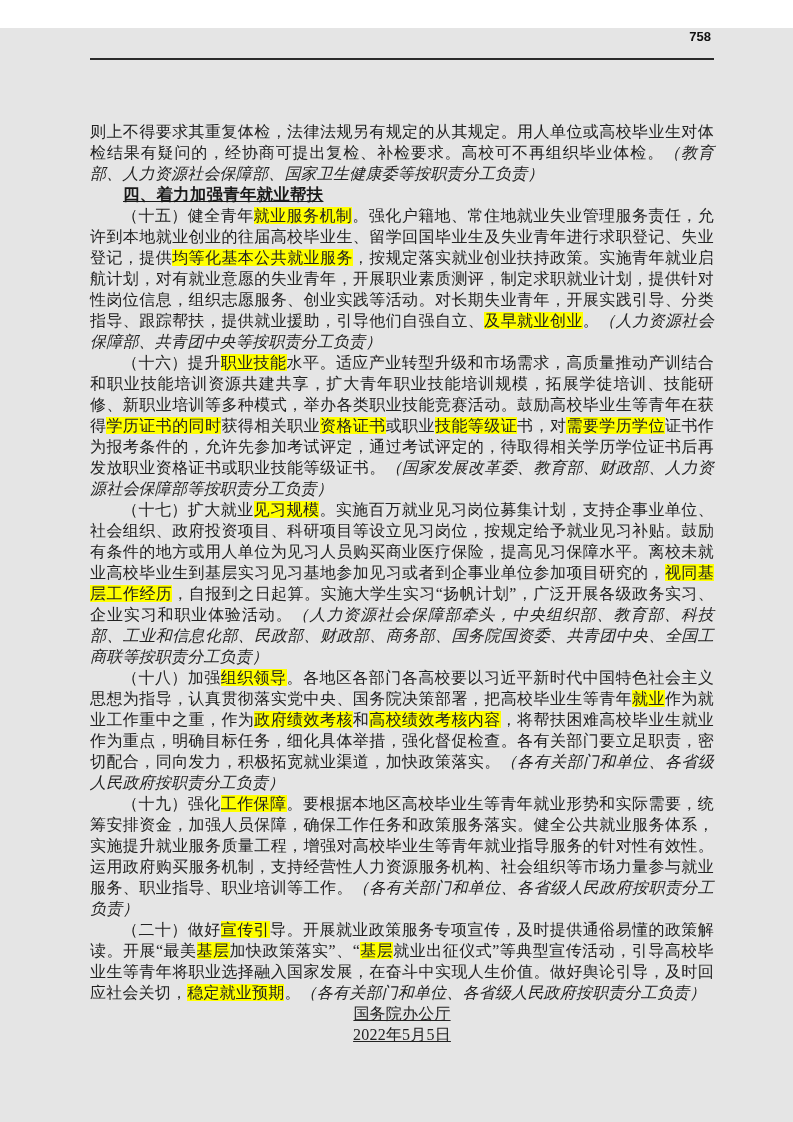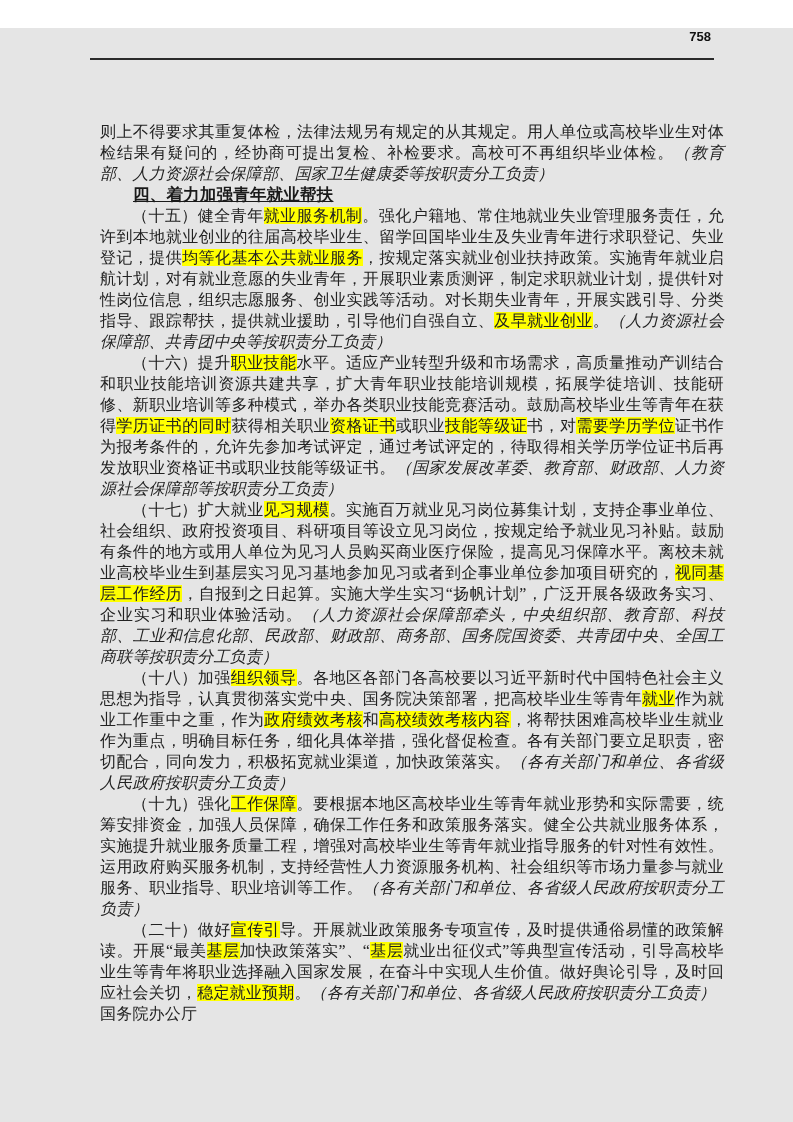--- a/index.html
+++ b/index.html
@@ -26,21 +26,21 @@
     position: absolute;
     top: 30px;
     left: 90px;
     width: 624px;
     height: 2px;
     background: #2b2b2b;
   }
   .content {
     position: absolute;
     top: 93px;
-    left: 100px;
+    left: 90px;
     width: 624px;
     font-size: 16px;
     line-height: 21px;
     text-align: justify;
     text-justify: inter-character;
     letter-spacing: 0.2px;
   }
   .para { margin: 0; }
   .para.indent { text-indent: 2em; }
   .heading {
@@ -48,35 +48,36 @@
     font-size: 16.5px;
     line-height: 21px;
     font-weight: bold;
     text-indent: 2em;
     font-family: "Liberation Sans", "DejaVu Sans", sans-serif;
     color: #1a1a1a;
     text-decoration: underline;
   }
   .hl { background: #ffff00; }
   .kai { font-style: italic; }
-  .signature-block { text-align: left; margin: 0; }
+  .signature-block { text-align: center; margin: 0; text-decoration: underline; }
   .signature-line { line-height: 21px; }
 </style>
 </head>
 <body>
 
 <div class="page">
   <div class="page-number">758</div>
   <div class="header-rule"></div>
   <div class="content" id="doc-content">
       <p class="para"><span>则上不得要求其重复体检，法律法规另有规定的从其规定。用人单位或高校毕业生对体检结果有疑问的，经协商可提出复检、补检要求。高校可不再组织毕业体检。</span><span class="kai">（教育部、人力资源社会保障部、国家卫生健康委等按职责分工负责）</span></p>
       <h2 class="heading">四、着力加强青年就业帮扶</h2>
       <p class="para indent"><span>（十五）健全青年</span><span class="hl">就业服务机制</span><span>。强化户籍地、常住地就业失业管理服务责任，允许到本地就业创业的往届高校毕业生、留学回国毕业生及失业青年进行求职登记、失业登记，提供</span><span class="hl">均等化基本公共就业服务</span><span>，按规定落实就业创业扶持政策。实施青年就业启航计划，对有就业意愿的失业青年，开展职业素质测评，制定求职就业计划，提供针对性岗位信息，组织志愿服务、创业实践等活动。对长期失业青年，开展实践引导、分类指导、跟踪帮扶，提供就业援助，引导他们自强自立、</span><span class="hl">及早就业创业</span><span>。</span><span class="kai">（人力资源社会保障部、共青团中央等按职责分工负责）</span></p>
       <p class="para indent"><span>（十六）提升</span><span class="hl">职业技能</span><span>水平。适应产业转型升级和市场需求，高质量推动产训结合和职业技能培训资源共建共享，扩大青年职业技能培训规模，拓展学徒培训、技能研修、新职业培训等多种模式，举办各类职业技能竞赛活动。鼓励高校毕业生等青年在获得</span><span class="hl">学历证书的同时</span><span>获得相关职业</span><span class="hl">资格证书</span><span>或职业</span><span class="hl">技能等级证</span><span>书，对</span><span class="hl">需要学历学位</span><span>证书作为报考条件的，允许先参加考试评定，通过考试评定的，待取得相关学历学位证书后再发放职业资格证书或职业技能等级证书。</span><span class="kai">（国家发展改革委、教育部、财政部、人力资源社会保障部等按职责分工负责）</span></p>
       <p class="para indent"><span>（十七）扩大就业</span><span class="hl">见习规模</span><span>。实施百万就业见习岗位募集计划，支持企事业单位、社会组织、政府投资项目、科研项目等设立见习岗位，按规定给予就业见习补贴。鼓励有条件的地方或用人单位为见习人员购买商业医疗保险，提高见习保障水平。离校未就业高校毕业生到基层实习见习基地参加见习或者到企事业单位参加项目研究的，</span><span class="hl">视同基层工作经历</span><span>，自报到之日起算。实施大学生实习“扬帆计划”，广泛开展各级政务实习、企业实习和职业体验活动。</span><span class="kai">（人力资源社会保障部牵头，中央组织部、教育部、科技部、工业和信息化部、民政部、财政部、商务部、国务院国资委、共青团中央、全国工商联等按职责分工负责）</span></p>
       <p class="para indent"><span>（十八）加强</span><span class="hl">组织领导</span><span>。各地区各部门各高校要以习近平新时代中国特色社会主义思想为指导，认真贯彻落实党中央、国务院决策部署，把高校毕业生等青年</span><span class="hl">就业</span><span>作为就业工作重中之重，作为</span><span class="hl">政府绩效考核</span><span>和</span><span class="hl">高校绩效考核内容</span><span>，将帮扶困难高校毕业生就业作为重点，明确目标任务，细化具体举措，强化督促检查。各有关部门要立足职责，密切配合，同向发力，积极拓宽就业渠道，加快政策落实。</span><span class="kai">（各有关部门和单位、各省级人民政府按职责分工负责）</span></p>
       <p class="para indent"><span>（十九）强化</span><span class="hl">工作保障</span><span>。要根据本地区高校毕业生等青年就业形势和实际需要，统筹安排资金，加强人员保障，确保工作任务和政策服务落实。健全公共就业服务体系，实施提升就业服务质量工程，增强对高校毕业生等青年就业指导服务的针对性有效性。运用政府购买服务机制，支持经营性人力资源服务机构、社会组织等市场力量参与就业服务、职业指导、职业培训等工作。</span><span class="kai">（各有关部门和单位、各省级人民政府按职责分工负责）</span></p>
       <p class="para indent"><span>（二十）做好</span><span class="hl">宣传引</span><span>导。开展就业政策服务专项宣传，及时提供通俗易懂的政策解读。开展“最美</span><span class="hl">基层</span><span>加快政策落实”、“</span><span class="hl">基层</span><span>就业出征仪式”等典型宣传活动，引导高校毕业生等青年将职业选择融入国家发展，在奋斗中实现人生价值。做好舆论引导，及时回应社会关切，</span><span class="hl">稳定就业预期</span><span>。</span><span class="kai">（各有关部门和单位、各省级人民政府按职责分工负责）</span></p>
       <div class="signature-block">
         <div class="signature-line">国务院办公厅</div>
+        <div class="signature-line">2022年5月5日</div>
       </div>
     </div>
 </div>
 
 </body></html>

